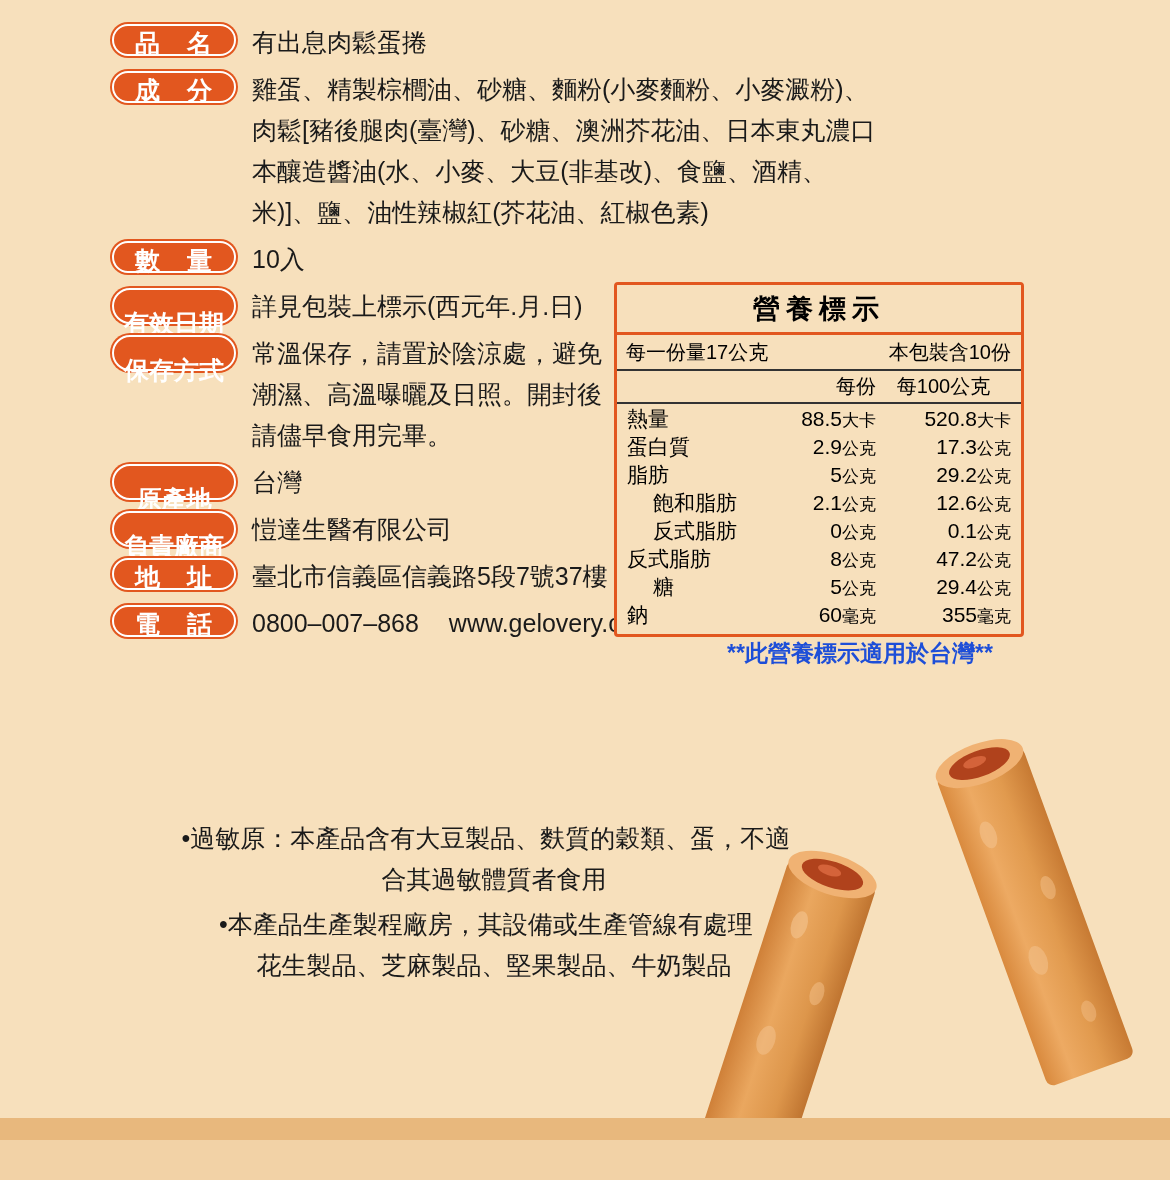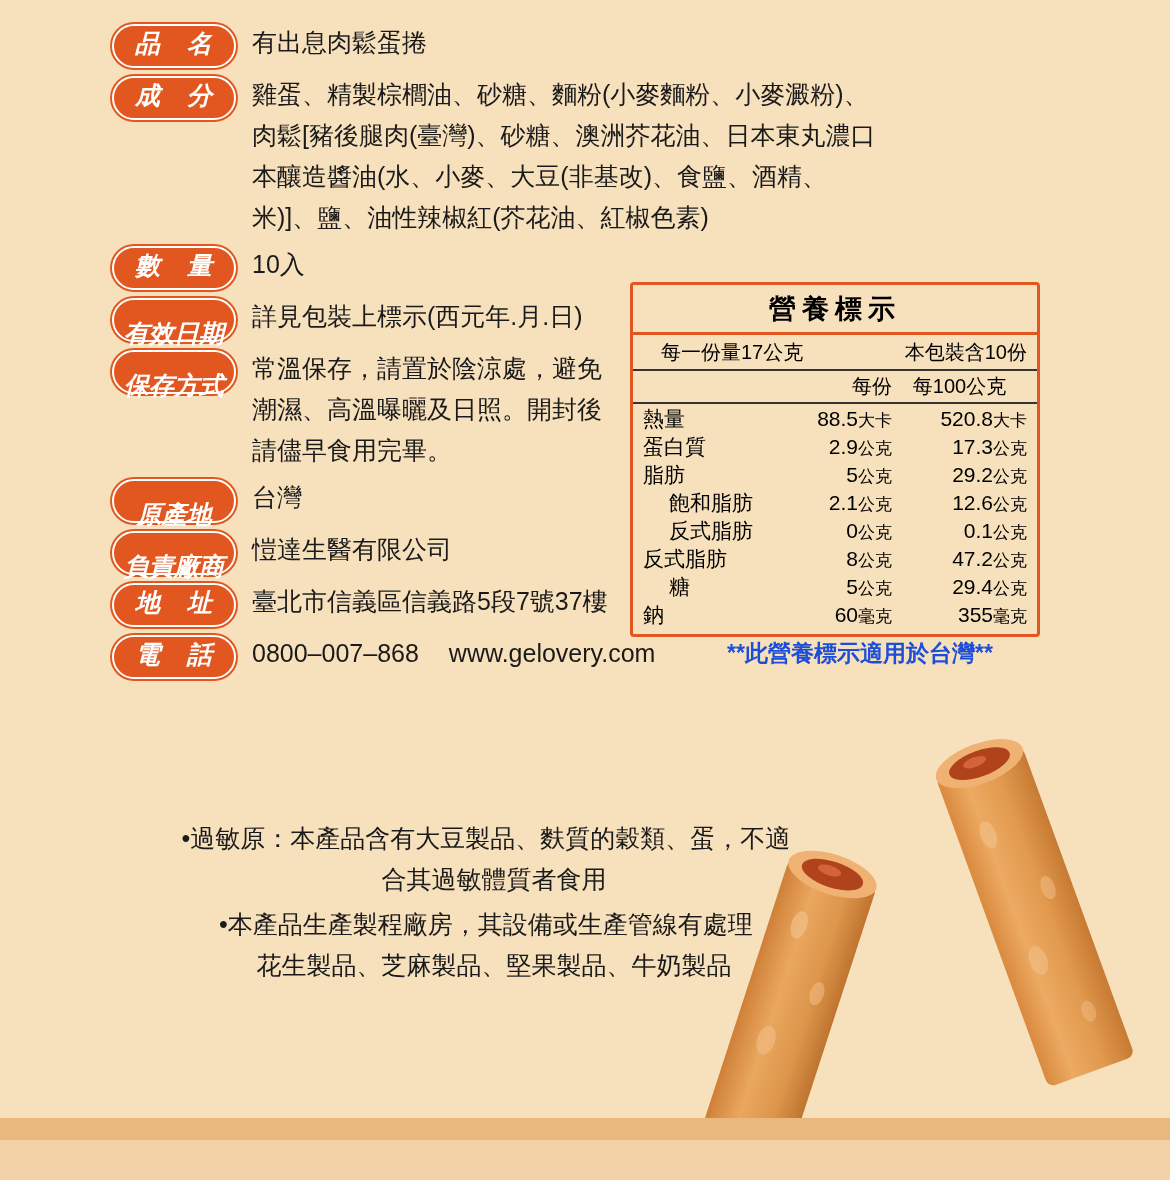--- a/index.html
+++ b/index.html
@@ -38,32 +38,31 @@
   .info-row {
     display: flex;
     align-items: flex-start;
     margin-bottom: 6px;
   }
   .pill {
     flex: 0 0 auto;
     background: #e2571f;
     color: #ffffff;
     border-radius: 22px;
-    height: 44px;
+    height: 32px;
     line-height: 34px;
     font-size: 25px;
     font-weight: bold;
     text-align: center;
     letter-spacing: 1px;
     padding: 0 12px;
     min-width: 124px;
     border: 2px solid #ffffff;
     box-shadow: 0 0 0 2px #e2571f;
     margin-top: 2px;
-    font-style: italic;
   }
   .pill.tight { letter-spacing: 0px; padding: 16px 8px; }
   .row-text {
     font-size: 25px;
     color: #1a1a1a;
     line-height: 41px;
     margin-left: 16px;
     font-weight: 500;
   }
   .row-text.narrow { max-width: 640px; }
@@ -82,21 +81,21 @@
     color: #1a1a1a;
     line-height: 41px;
     margin-bottom: 4px;
     font-weight: 500;
   }
   .note .indent { display: block; padding-left: 16px; }
 
   
   #nutrition {
     position: absolute;
-    left: 630px;
+    left: 614px;
     top: 282px;
     width: 410px;
     border: 3px solid #e2571f;
     border-radius: 4px;
     background: #f7e0bc;
     overflow: hidden;
   }
   #nutrition-title {
     background: #f7e0bc;
     color: #000;
@@ -104,21 +103,21 @@
     font-weight: bold;
     text-align: center;
     letter-spacing: 6px;
     padding: 6px 0 5px 0;
     border-bottom: 3px solid #e2571f;
   }
   .nut-serving {
     display: flex;
     justify-content: space-between;
     font-size: 20px;
-    padding: 4px 10px 3px 28px;
+    padding: 4px 10px 3px 9px;
     border-bottom: 2px solid #333;
     gap: 21px;
   }
   .nut-head {
     display: flex;
     font-size: 20px;
     padding: 2px 10px 2px 10px;
     border-bottom: 2px solid #333;
   }
   .nut-head .c1 { flex: 1 1 auto; }

